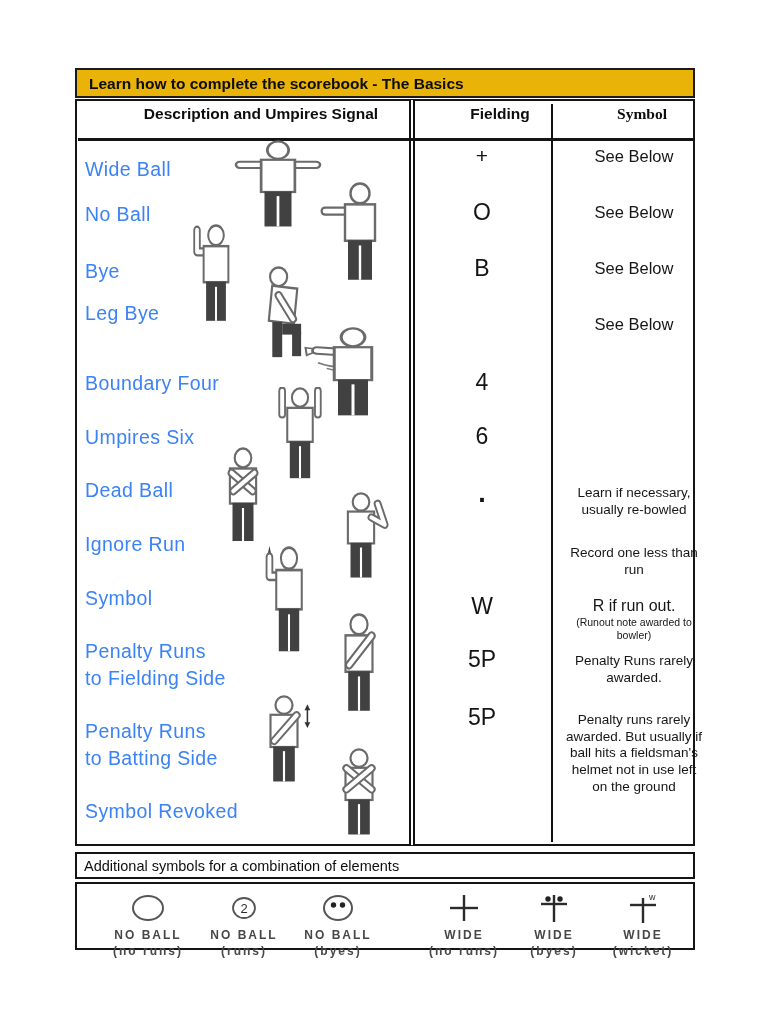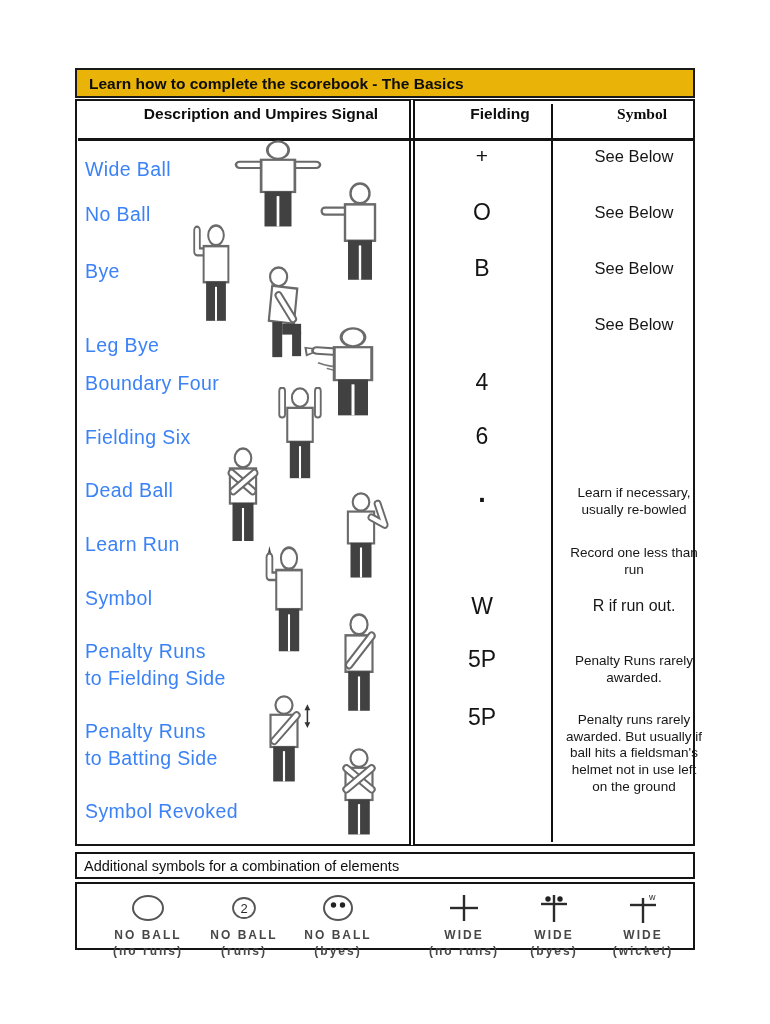--- a/index.html
+++ b/index.html
@@ -13,21 +13,21 @@
   .table{left:75px;top:99px;width:620px;height:747px;border:2.5px solid #151515;}
   .div1{position:absolute;left:409px;top:100px;height:745px;width:2px;background:#fff;
         border-left:2px solid #111;border-right:2px solid #111;}
   .div2{position:absolute;left:551px;top:104px;height:738px;width:1.5px;background:#111;}
   .theadline{position:absolute;left:78px;top:138px;width:615px;height:3px;background:#141414;}
   .th{position:absolute;top:105px;font-weight:bold;font-size:15.5px;text-align:center;color:#0d0d0d;margin-left:19px;}
   .thd{left:77px;width:330px;} .thr{left:413px;width:136px;} .ths{left:553px;width:140px;font-family:Liberation Serif, serif;}
   
   .lab{position:absolute;left:85px;font-size:19.5px;color:#3b82f6;letter-spacing:.4px;
        white-space:pre-line;line-height:1.38;}
-  .lab0{top:156px}.lab1{top:201px}.lab2{top:258px}.lab3{top:332px}.lab4{top:370px}.lab5{top:424px}
+  .lab0{top:156px}.lab1{top:201px}.lab2{top:258px}.lab3{top:300px}.lab4{top:370px}.lab5{top:424px}
   .lab6{top:477px}.lab7{top:531px}.lab8{top:585px}.lab9{top:638px}.lab10{top:718px}.lab11{top:798px}
   
   .rec{position:absolute;left:413px;width:138px;text-align:center;font-size:23px;color:#141414;}
   .rec0{top:144px;font-size:21px}.rec1{top:199px}.rec2{top:255px}.rec3{top:311px}.rec4{top:369px}
   .rec5{top:423px}.rec6{top:478px;font-size:27px;font-weight:bold}.rec8{top:593px}
   .rec9{top:646px}.rec10{top:704px}
   
   .sym{position:absolute;left:553px;width:162px;text-align:center;font-size:13.5px;color:#161616;
        line-height:1.27;white-space:pre-line;}
   .see{font-size:16.5px;line-height:1.2;}
@@ -74,23 +74,23 @@
 
   <div class="th thd">Description and Umpires Signal</div>
   <div class="th thr">Fielding</div>
   <div class="th ths">Symbol</div>
 
   <div class="lab lab0">Wide Ball</div>
   <div class="lab lab1">No Ball</div>
   <div class="lab lab2">Bye</div>
   <div class="lab lab3">Leg Bye</div>
   <div class="lab lab4">Boundary Four</div>
-  <div class="lab lab5">Fielding Six</div>
+  <div class="lab lab5">Umpires Six</div>
   <div class="lab lab6">Dead Ball</div>
-  <div class="lab lab7">Learn Run</div>
+  <div class="lab lab7">Ignore Run</div>
   <div class="lab lab8">Symbol</div>
   <div class="lab lab9">Penalty Runs
 to Fielding Side</div>
   <div class="lab lab10">Penalty Runs
 to Batting Side</div>
   <div class="lab lab11">Symbol Revoked</div>
 
   <div class="fig f0">
       <svg viewBox="0 0 80 100" preserveAspectRatio="none">
         <polyline points="6,27 74,27" fill="none" stroke="#6a6a6a" stroke-width="9" stroke-linejoin="round" stroke-linecap="round"></polyline>
@@ -238,20 +238,22 @@
 
   <div class="sym see sym0">See Below</div>
   <div class="sym see sym1">See Below</div>
   <div class="sym see sym2">See Below</div>
   <div class="sym see sym3">See Below</div>
   <div class="sym sym6">Learn if necessary,
 usually re-bowled</div>
   <div class="sym sym7">Record one less than
 run</div>
   <div class="sym sym8">R if run out.</div>
+  <div class="sym sym8sub">(Runout note awarded to
+bowler)</div>
   <div class="sym sym9">Penalty Runs rarely
 awarded.</div>
   <div class="sym sym10">Penalty runs rarely
 awarded. But usually if
 ball hits a fieldsman's
 helmet not in use left
 on the ground</div>
 
   <div class="box addbar">Additional symbols for a combination of elements</div>
 

